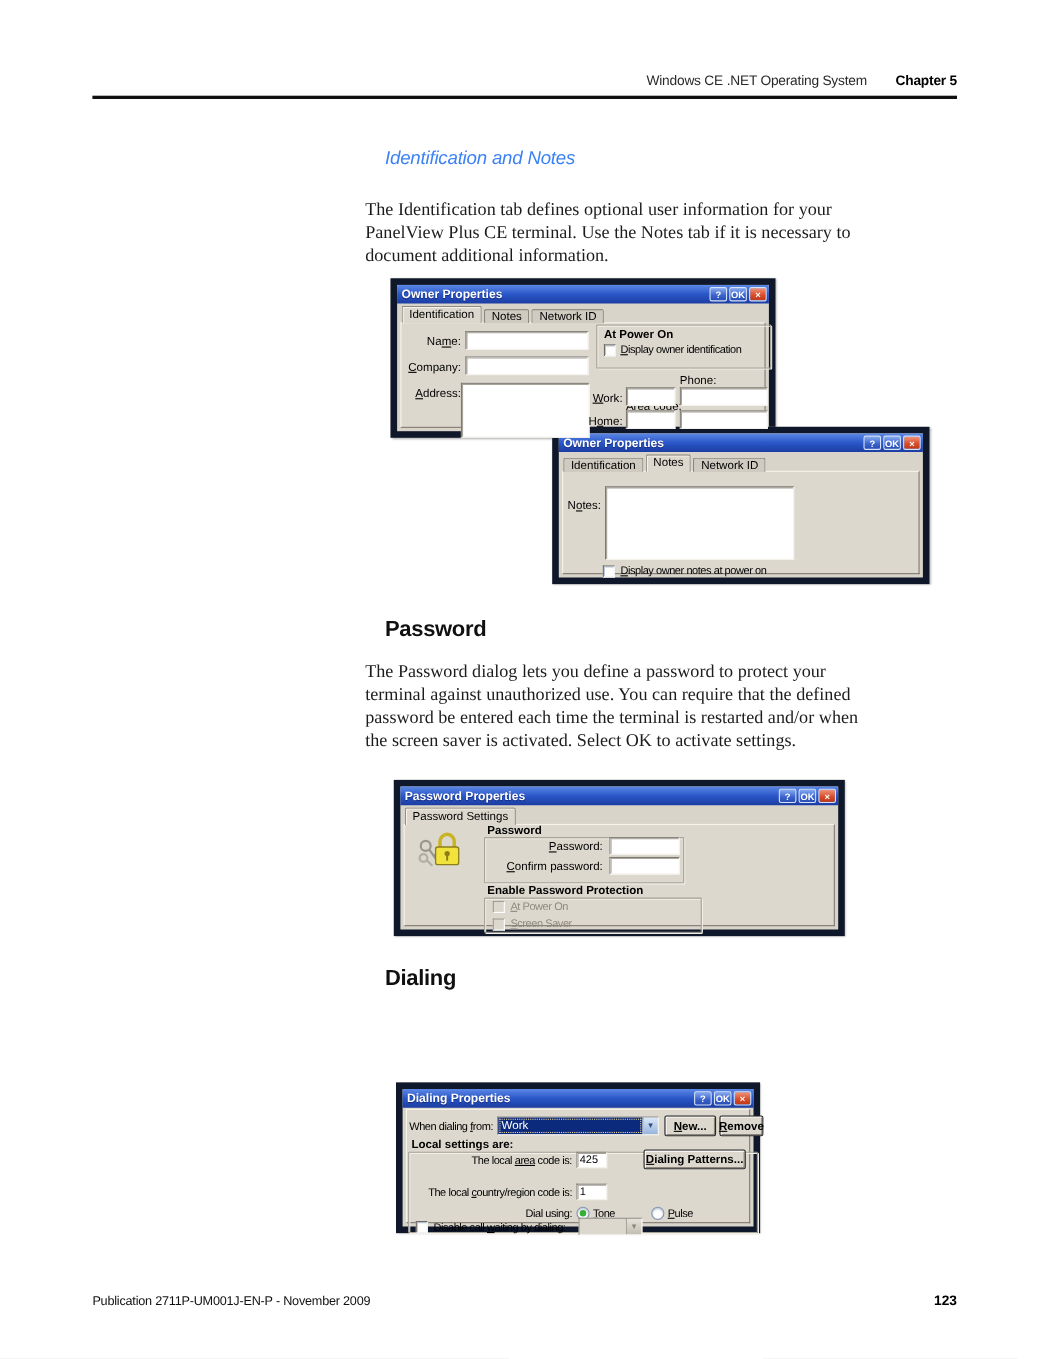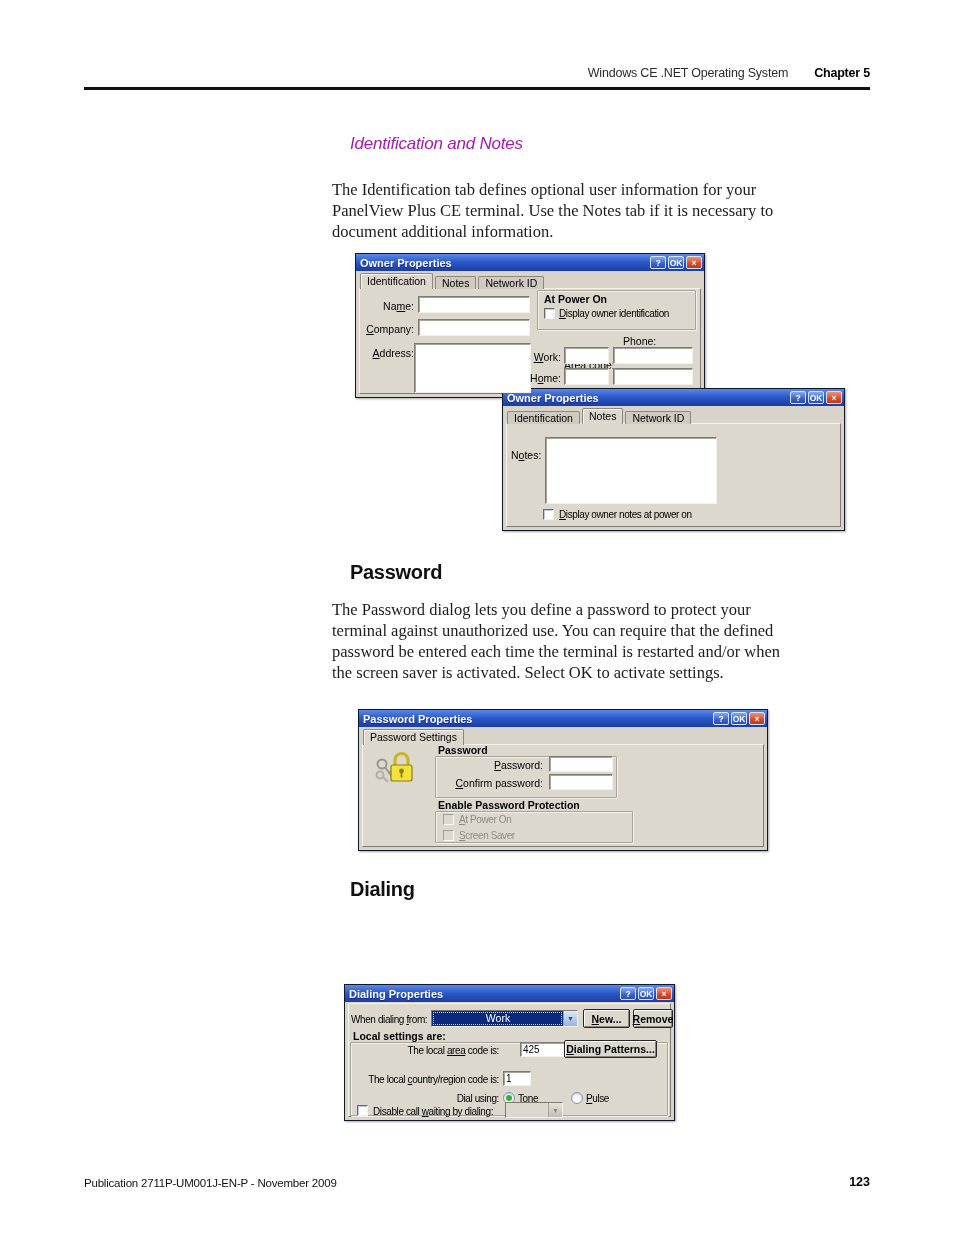--- a/index.html
+++ b/index.html
@@ -4,28 +4,28 @@
 <title>Windows CE .NET Operating System - Page 123</title>
 <style>
   * { margin:0; padding:0; box-sizing:border-box; }
   body { background:#e8e8e8; font-family:"Liberation Sans",sans-serif; }
   .page { position:relative; width:954px; height:1235px; background:#ffffff; margin:0 auto; overflow:hidden; }
 
   
   .hdr { position:absolute; top:66px; right:84px; display:flex; gap:26px; font-size:12.5px; color:#2a2a2a; letter-spacing:-0.2px; }
   .hdr .chap { font-weight:bold; color:#000; }
   .hrule { position:absolute; left:84px; top:87px; width:786px; height:3px; background:#101010; }
-  .h-italic { position:absolute; left:350px; top:134px; font-size:17px; font-style:italic; color:#a21caf; letter-spacing:-0.2px; }
+  .h-italic { position:absolute; left:350px; top:134px; font-size:17px; font-style:italic; color:#3b82f6; letter-spacing:-0.2px; }
   .h-bold { position:absolute; left:350px; font-size:20px; font-weight:bold; color:#101010; letter-spacing:-0.3px; }
   .para { position:absolute; left:332px; width:560px; font-family:"Liberation Serif",serif; font-size:16.5px; line-height:21px; color:#1c1c1c; white-space:pre-line; }
   .ftr { position:absolute; left:84px; top:1177px; font-size:11.5px; color:#111; letter-spacing:-0.2px; }
   .pageno { position:absolute; right:84px; top:1175px; font-size:12.5px; font-weight:bold; color:#000; }
 
   
-  .dlg { position:absolute; background:#d8d4ca; border:1px solid #0f172a; box-shadow:1px 1px 2px rgba(60,60,60,.45); font-size:11px; }
+  .dlg { position:absolute; background:#d8d4ca; border:6px solid #0f172a; box-shadow:1px 1px 2px rgba(60,60,60,.45); font-size:11px; }
   .tb { position:absolute; top:0; left:0; right:0; height:17px; display:flex; align-items:center; padding:0 2px 0 4px; background:linear-gradient(180deg,#5c88e6 0%, #2a57c8 50%, #1c3da2 100%); border-radius:1px 1px 0 0; }
   .tb-title { flex:1; color:#fff; font-weight:bold; font-size:11px; text-shadow:0 1px 1px #122878; white-space:nowrap; }
   .cbtn { width:16px; height:13px; margin-left:2px; display:flex; align-items:center; justify-content:center; border-radius:2px; border:1px solid #d8e4f8; color:#fff; font-size:8.5px; font-weight:bold; cursor:default; }
   .cbtn-blue { background:linear-gradient(180deg,#86aaf0,#3a62cc 60%,#2a4eb4); }
   .cbtn-red { background:linear-gradient(180deg,#f0927a,#d84a28 60%,#bc3a1c); }
   .dbody { position:absolute; left:3px; right:3px; top:34px; bottom:3px; background:#dcd8ce; border:1px solid; border-color:#f6f3ec #807a72 #807a72 #f6f3ec; }
   .dbody-flat { top:18px; }
   .tabs { position:absolute; top:19px; left:4px; height:16px; display:flex; align-items:flex-end; z-index:2; }
   .tab { height:13px; line-height:12px; padding:0 6px; font-size:10.5px; background:#cfcbc1; border:1px solid #8c8880; border-bottom:0; border-radius:2px 2px 0 0; margin-right:2px; color:#000; white-space:nowrap; }
   .tab-active { height:16px; line-height:15px; background:#dcd8ce; box-shadow:inset 1px 1px 0 #f6f3ec; z-index:3; }
@@ -37,21 +37,21 @@
   .glb { position:absolute; font-size:10.5px; font-weight:bold; white-space:nowrap; color:#000; z-index:4; }
   .txt { position:absolute; background:#fff; border:1px solid; border-color:#7e7a72 #f4f1ea #f4f1ea #7e7a72; box-shadow:inset 1px 1px 0 #a8a49a; z-index:4; font-size:10.5px; padding:1px 3px; color:#000; }
   .gbox { position:absolute; border:1px solid #a8a49a; box-shadow:1px 1px 0 #f2efe8, inset 1px 1px 0 #f2efe8; border-radius:1px; z-index:3; }
   .cb { position:absolute; width:11px; height:11px; background:#fdfdfb; border:1px solid; border-color:#6e6a62 #eef2f8 #eef2f8 #6e6a62; box-shadow:inset 1px 1px 0 #bcc8dc; z-index:4; }
   .cb-dis { background:#dcd8ce; border-color:#a29e94 #fff #fff #a29e94; box-shadow:none; }
   .rad { position:absolute; width:12px; height:12px; border-radius:50%; background:#fff; border:1px solid #8494b2; box-shadow:inset 0 1px 2px #b4c0d0; z-index:4; }
   .rad-on::after { content:""; position:absolute; left:2px; top:2px; width:6px; height:6px; border-radius:50%; background:#35b035; }
   .pbtn { position:absolute; background:#dcd8ce; border:1px solid #26262a; border-radius:2px; box-shadow:inset 1px 1px 0 #fff, inset -1px -1px 0 #8a867c; font-size:10.5px; font-weight:bold; display:flex; align-items:center; justify-content:center; white-space:nowrap; z-index:4; cursor:default; }
   .combo { position:absolute; display:flex; background:#fff; border:1px solid; border-color:#7e7a72 #f4f1ea #f4f1ea #7e7a72; box-shadow:inset 1px 1px 0 #a8a49a; z-index:4; }
   .combo-val { flex:1; font-size:10.5px; padding:1px 2px 0 3px; overflow:hidden; white-space:nowrap; }
-  .combo-sel { background:#0c2a7c; color:#fff; outline:1px dotted #e8d8a0; outline-offset:-2px;text-align:center; }
+  .combo-sel { background:#0c2a7c; color:#fff; outline:1px dotted #e8d8a0; outline-offset:-2px; }
   .combo-btn { width:14px; display:flex; align-items:center; justify-content:center; background:linear-gradient(180deg,#dce8f8,#98b4dc); border-left:1px solid #8aa2c8; color:#2c4c80; font-size:7px; }
   .combo-dis .combo-val { background:#dcd8ce; }
   .combo-dis .combo-btn { background:linear-gradient(180deg,#e6e2d8,#c2beb4); color:#8a867c; border-left-color:#a8a49a; }
   .help-txt { position:absolute; font-size:10.3px; line-height:13.5px; white-space:pre-line; color:#111; z-index:4; }
   .lockicon { position:absolute; z-index:4; }
 </style>
 </head>
 <body>
 
 <div class="page">
@@ -87,21 +87,21 @@
     <div class="txt" style="left:62px; top:65px; width:112px; height:17px;"></div>
     <div class="lb lb-r" style="left:6px; top:93px; width:52px;"><u>A</u>ddress:</div>
     <div class="txt" style="left:58px; top:89px; width:117px; height:50px;"></div>
 
     <div class="gbox" style="left:181px; top:36px; width:159px; height:40px;"></div>
     <div class="glb" style="left:188px; top:39px;">At Power On</div>
     <div class="cb" style="left:188px; top:54px;"></div>
     <div class="lb lb-sm" style="left:203px; top:54px;"><u>D</u>isplay owner identification</div>
 
     <div class="lb" style="left:208px; top:81px;margin-top:24px;">Area code:</div>
-    <div class="lb" style="left:267px; top:81px;">Phone:</div>
+    <div class="lb" style="left:257px; top:81px;">Phone:</div>
     <div class="lb lb-r" style="left:173px; top:97px; width:32px;"><u>W</u>ork:</div>
     <div class="txt" style="left:208px; top:93px; width:45px; height:17px;"></div>
     <div class="txt" style="left:257px; top:93px; width:80px; height:17px;"></div>
     <div class="lb lb-r" style="left:173px; top:118px; width:32px;">H<u>o</u>me:</div>
     <div class="txt" style="left:208px; top:114px; width:45px; height:17px;"></div>
     <div class="txt" style="left:257px; top:114px; width:80px; height:17px;"></div>
   </div>
 
   <div class="dlg" style="left:502px; top:388px; width:343px; height:143px;">
     <div class="tb">
@@ -162,42 +162,42 @@
     <div class="glb" style="left:79px; top:89px;">Enable Password Protection</div>
     <div class="gbox" style="left:76px; top:101px; width:198px; height:32px;"></div>
     <div class="cb cb-dis" style="left:84px; top:104px;"></div>
     <div class="lb lb-sm lb-dis" style="left:100px; top:104px;"><u>A</u>t Power On</div>
     <div class="cb cb-dis" style="left:84px; top:120px;"></div>
     <div class="lb lb-sm lb-dis" style="left:100px; top:120px;"><u>S</u>creen Saver</div>
   </div>
 
   <div class="h-bold" style="top:878px;">Dialing</div>
 
-  <div class="dlg" style="left:344px; top:984px; width:331px; height:137px;">
+  <div class="dlg" style="left:360px; top:984px; width:331px; height:137px;">
     <div class="tb">
       <span class="tb-title">Dialing Properties</span>
       <span class="cbtn cbtn-blue">?</span>
       <span class="cbtn cbtn-blue">OK</span>
       <span class="cbtn cbtn-red">×</span>
     </div>
     <div class="dbody dbody-flat"></div>
 
     <div class="lb lb-sm" style="left:6px; top:29px;">When dialing <u>f</u>rom:</div>
     <div class="combo" style="left:86px; top:25px; width:147px; height:17px;">
       <span class="combo-val combo-sel">Work</span>
       <span class="combo-btn">▼</span>
     </div>
     <div class="pbtn" style="left:238px; top:24px; width:47px; height:19px;"><u>N</u>ew...</div>
     <div class="pbtn" style="left:288px; top:24px; width:40px; height:19px;"><u>R</u>emove</div>
 
     <div class="glb" style="left:8px; top:45px;">Local settings are:</div>
     <div class="gbox" style="left:5px; top:57px; width:318px; height:74px;"></div>
 
     <div class="lb lb-r lb-sm" style="left:4px; top:60px; width:150px;">The local <u>area</u> code is:</div>
-    <div class="txt" style="left:158px; top:57px; width:48px; height:15px; font-size:10px; padding:1px 2px;margin-left:17px;">425</div>
+    <div class="txt" style="left:158px; top:57px; width:28px; height:15px; font-size:10px; padding:1px 2px;">425</div>
     <div class="pbtn" style="left:219px; top:55px; width:93px; height:18px;"><u>D</u>ialing Patterns...</div>
 
     <div class="lb lb-r lb-sm" style="left:4px; top:89px; width:150px;">The local <u>c</u>ountry/region code is:</div>
     <div class="txt" style="left:158px; top:86px; width:28px; height:15px; font-size:10px; padding:1px 2px;">1</div>
 
     <div class="lb lb-r lb-sm" style="left:4px; top:108px; width:150px;">Dial using:</div>
     <div class="rad rad-on" style="left:158px; top:107px;"></div>
     <div class="lb lb-sm" style="left:173px; top:108px;"><u>T</u>one</div>
     <div class="rad" style="left:226px; top:107px;"></div>
     <div class="lb lb-sm" style="left:241px; top:108px;"><u>P</u>ulse</div>

